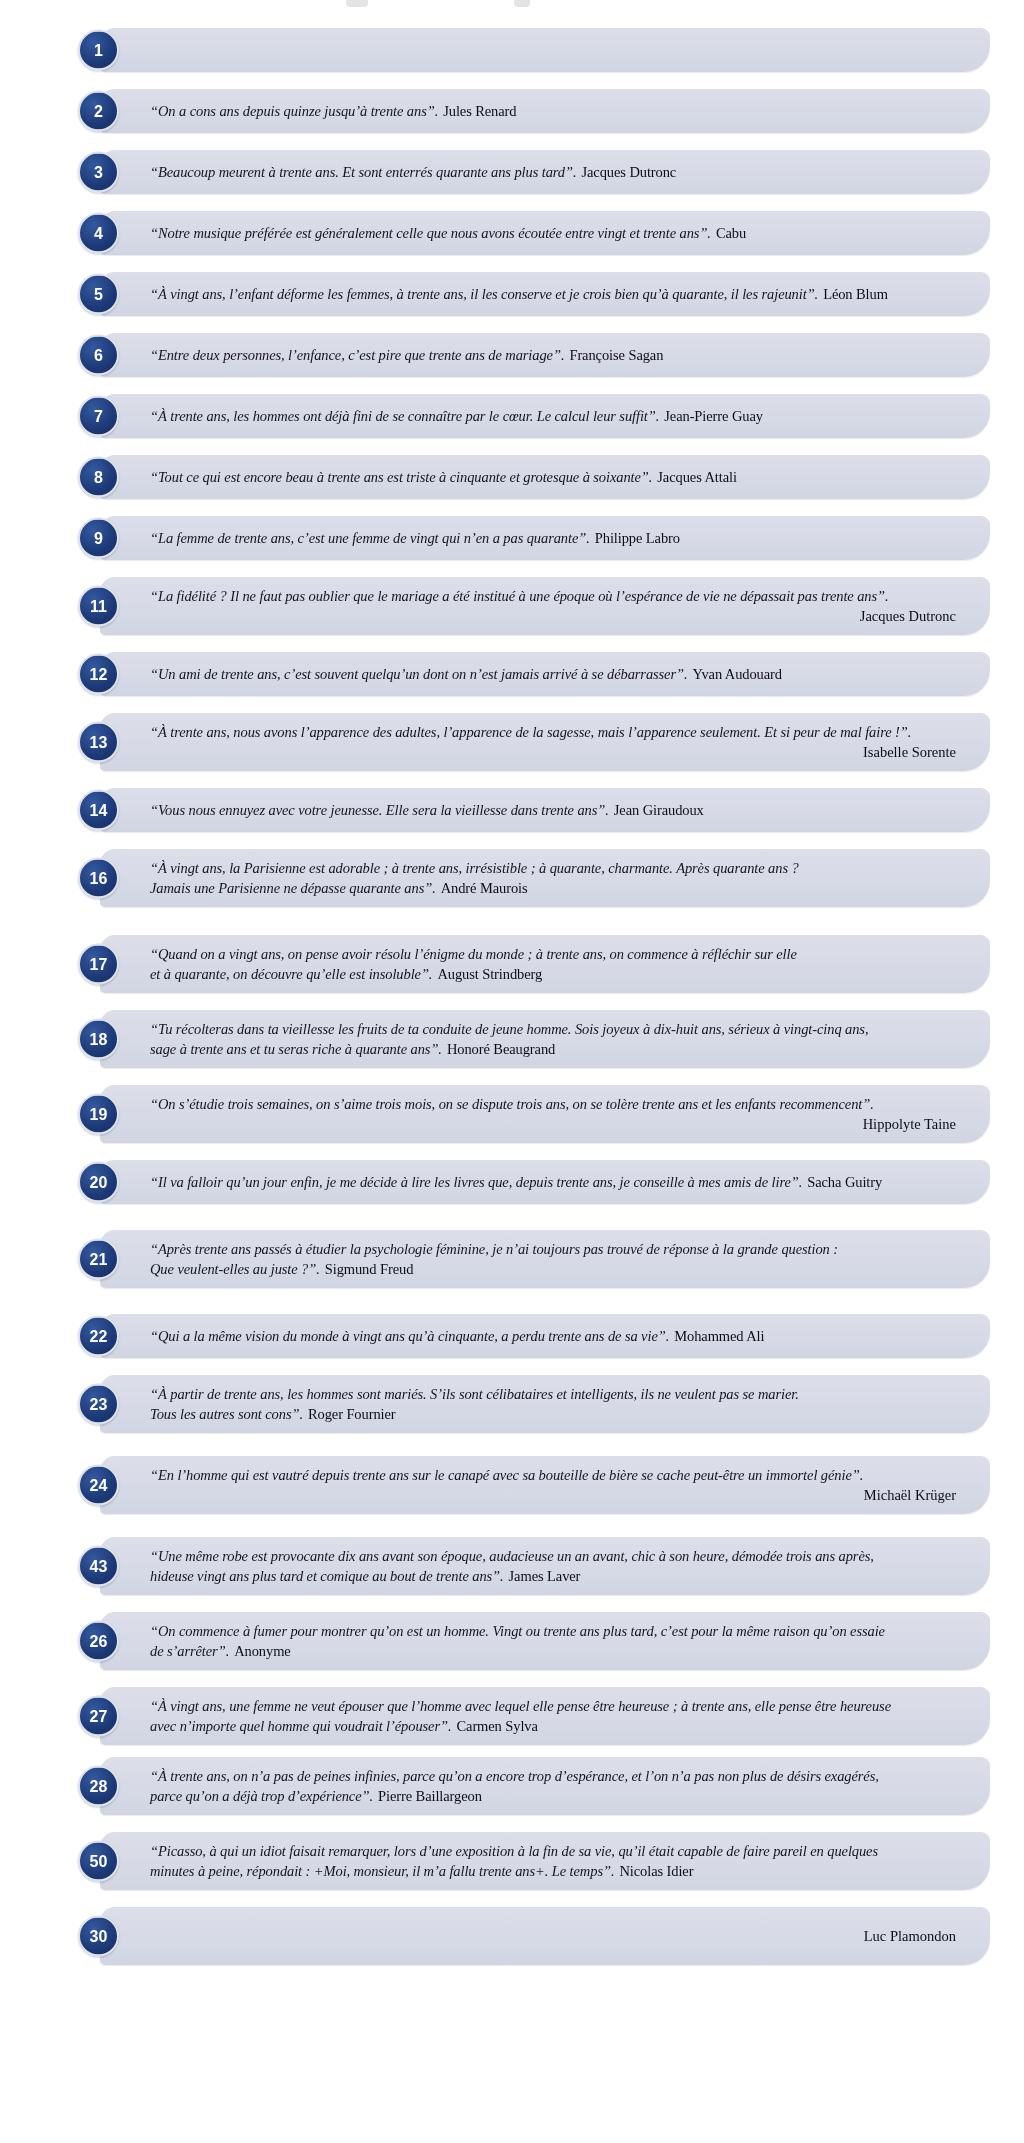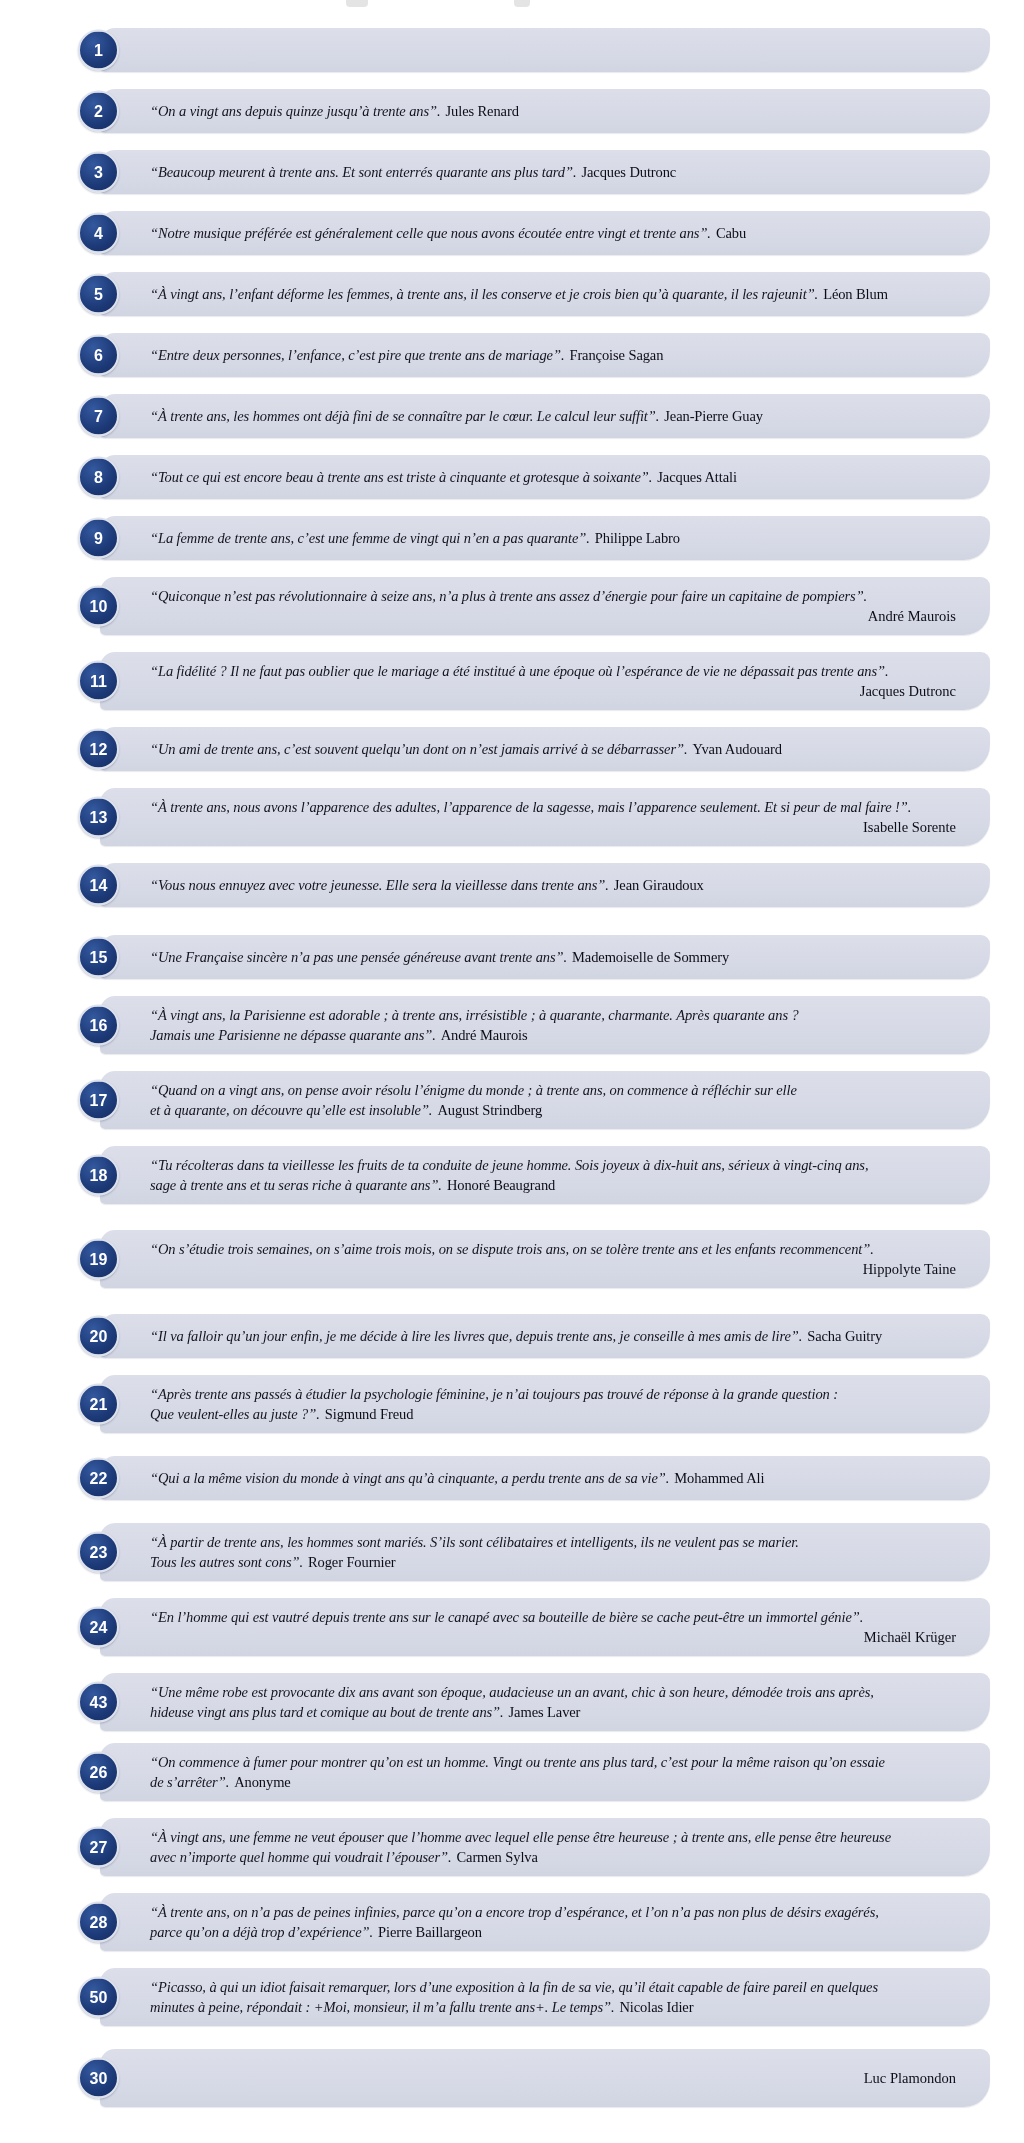--- a/index.html
+++ b/index.html
@@ -98,21 +98,21 @@
       </div>
 
     </div>
   </div>
 
   <div class="row lines-1">
     <div class="bar">
       <div class="badge">
         <span class="num">2</span>
       </div>
-      <p class="qline"><span class="qtext">“On a vingt ans depuis quinze jusqu’à trente ans”.</span><span class="author inline">Jules Renard</span></p>
+      <p class="qline"><span class="qtext">“On a cons ans depuis quinze jusqu’à trente ans”.</span><span class="author inline">Jules Renard</span></p>
 
     </div>
   </div>
 
   <div class="row lines-1">
     <div class="bar">
       <div class="badge">
         <span class="num">3</span>
       </div>
       <p class="qline"><span class="qtext">“Beaucoup meurent à trente ans. Et sont enterrés quarante ans plus tard”.</span><span class="author inline">Jacques Dutronc</span></p>
@@ -173,31 +173,20 @@
   <div class="row lines-1">
     <div class="bar">
       <div class="badge">
         <span class="num">9</span>
       </div>
       <p class="qline"><span class="qtext">“La femme de trente ans, c’est une femme de vingt qui n’en a pas quarante”.</span><span class="author inline">Philippe Labro</span></p>
 
     </div>
   </div>
 
-  <div class="row lines-2 author-right">
-    <div class="bar">
-      <div class="badge">
-        <span class="num">10</span>
-      </div>
-      <p class="qline"><span class="qtext">“Quiconque n’est pas révolutionnaire à seize ans, n’a plus à trente ans assez d’énergie pour faire un capitaine de pompiers”.</span></p>
-      <p class="author-line">
-        <span class="author">André Maurois</span>
-      </p>
-    </div>
-  </div>
 
   <div class="row lines-2 author-right">
     <div class="bar">
       <div class="badge">
         <span class="num">11</span>
       </div>
       <p class="qline"><span class="qtext">“La fidélité ? Il ne faut pas oublier que le mariage a été institué à une époque où l’espérance de vie ne dépassait pas trente ans”.</span></p>
       <p class="author-line">
         <span class="author">Jacques Dutronc</span>
       </p>
@@ -229,29 +218,20 @@
   <div class="row lines-1">
     <div class="bar">
       <div class="badge">
         <span class="num">14</span>
       </div>
       <p class="qline"><span class="qtext">“Vous nous ennuyez avec votre jeunesse. Elle sera la vieillesse dans trente ans”.</span><span class="author inline">Jean Giraudoux</span></p>
 
     </div>
   </div>
 
-  <div class="row lines-1">
-    <div class="bar">
-      <div class="badge">
-        <span class="num">15</span>
-      </div>
-      <p class="qline"><span class="qtext">“Une Française sincère n’a pas une pensée généreuse avant trente ans”.</span><span class="author inline">Mademoiselle de Sommery</span></p>
-
-    </div>
-  </div>
 
   <div class="row lines-2">
     <div class="bar">
       <div class="badge">
         <span class="num">16</span>
       </div>
       <p class="qline"><span class="qtext">“À vingt ans, la Parisienne est adorable ; à trente ans, irrésistible ; à quarante, charmante. Après quarante ans ?
 Jamais une Parisienne ne dépasse quarante ans”.</span><span class="author inline">André Maurois</span></p>
 
     </div>

